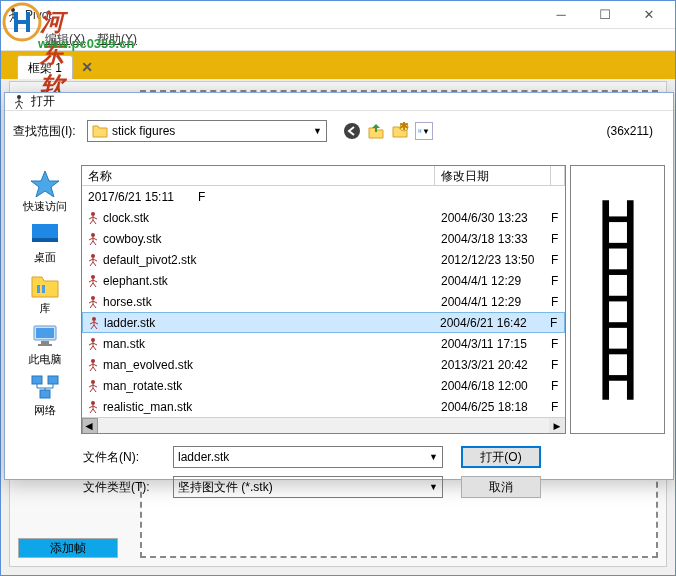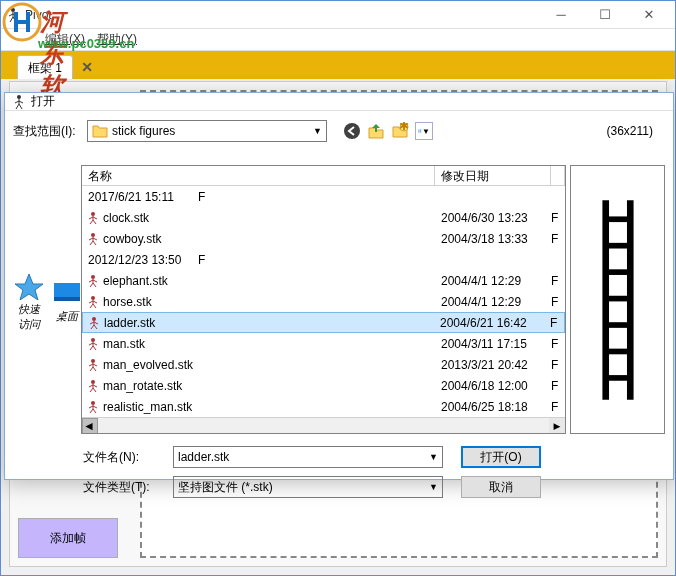--- a/index.html
+++ b/index.html
@@ -19,21 +19,21 @@
 
 .menubar { height: 22px; background: #fff; padding: 2px 8px; display: flex; gap: 12px; border-bottom: 1px solid #e0e0e0; }
 .menubar span { font-size: 12px; color: #333; text-decoration: underline; }
 
 .tabs-row { height: 28px; padding: 4px 8px 0 16px; display: flex; gap: 4px; background: #eab308; }
 .tab { height: 24px; padding: 4px 10px; background: #fff; border: 1px solid #bbb; border-bottom: none; border-radius: 3px 3px 0 0; font-size: 12px; }
 .tab-close { width: 20px; height: 20px; margin-top: 2px; display: flex; align-items: center; justify-content: center; color: #555; font-size: 14px; font-weight: bold; }
 
 .content-area { position: absolute; top: 80px; left: 8px; right: 8px; bottom: 8px; background: #f8f8f8; border: 1px solid #ccc; }
 .left-panel { position: absolute; left: 8px; bottom: 8px; width: 110px; }
-.add-frame-btn { width: 100px; height: 40px; background: #c4b5fd; border: 1px solid #adadad; }
+.add-frame-btn { width: 100px; height: 20px; background: #0ea5e9; border: 1px solid #adadad; }
 .canvas-placeholder { position: absolute; left: 130px; top: 8px; right: 8px; bottom: 8px; border: 2px dashed #888; background: #fff; }
 
 
 .dialog { position: absolute; top: 92px; left: 4px; width: 670px; height: 388px; background: #fff; border: 1px solid #8aa8d8; box-shadow: 0 4px 20px rgba(0,0,0,0.25); z-index: 100; display: flex; flex-direction: column; }
 .dlg-titlebar { height: 28px; background: #fff; border-bottom: 1px solid #e0e0e0; display: flex; align-items: center; padding: 0 6px; }
 .dlg-titlebar .icon { width: 16px; height: 16px; margin-right: 4px; }
 .dlg-titlebar .title { flex: 1; font-size: 12px; }
 
 .dlg-body { flex: 1; display: flex; flex-direction: column; padding: 6px 8px; }
 
@@ -43,21 +43,21 @@
 .lookrow .folder-select .fld-icon { width: 16px; height: 14px; margin-right: 4px; }
 .lookrow .folder-select .name { flex: 1; }
 .lookrow .folder-select .arrow { font-size: 9px; }
 .lookrow .nav-icons { display: flex; gap: 6px; margin-left: 10px; align-items: center; }
 .lookrow .nav-icons svg, .lookrow .nav-icons .view-btn { width: 18px; height: 18px; }
 .view-btn { display: flex; align-items: center; border: 1px solid #aac; padding: 1px 2px; }
 .dim-label { margin-left: auto; font-size: 12px; padding-right: 12px; }
 
 .mid-row { flex: 1; display: flex; gap: 4px; min-height: 0; }
 
-.places { width: 64px; display: flex; flex-direction: row; align-items: center; gap: 6px; padding-top: 4px; font-style: italic; }
+.places { width: 64px; display: flex; flex-direction: column; align-items: center; gap: 6px; padding-top: 4px; }
 .place { display: flex; flex-direction: column; align-items: center; gap: 2px; width: 60px; }
 .place span { font-size: 11px; text-align: center; }
 .place svg { width: 32px; height: 28px; }
 
 .filelist-wrap { flex: 1; border: 1px solid #828282; background: #fff; display: flex; flex-direction: column; min-width: 0; overflow: hidden; }
 .fl-header { display: flex; height: 20px; border-bottom: 1px solid #d0d0d0; background: #fff; }
 .fl-header .col { padding: 2px 6px; border-right: 1px solid #d0d0d0; font-size: 12px; }
 .col-name { flex: 1; }
 .col-date { width: 116px; }
 .col-end { width: 14px; }
@@ -262,20 +262,31 @@
                   <line x1="7" y1="6" x2="11" y2="8" stroke="#a33"></line>
                   <line x1="7" y1="9" x2="4" y2="13" stroke="#a33"></line>
                   <line x1="7" y1="9" x2="10" y2="13" stroke="#a33"></line>
                 </svg>
                 <span>cowboy.stk</span>
               </div>
               <div class="rdate">2004/3/18 13:33</div>
               <div class="rend">F</div>
             </div>
             <div class="fl-row">
+              <div class="rname">
+                <svg class="stk-icon" viewBox="0 0 14 14">
+                  <circle cx="7" cy="3" r="2" fill="#a33"></circle>
+                  <line x1="7" y1="5" x2="7" y2="9" stroke="#a33"></line>
+                  <line x1="7" y1="6" x2="3" y2="8" stroke="#a33"></line>
+                  <line x1="7" y1="6" x2="11" y2="8" stroke="#a33"></line>
+                  <line x1="7" y1="9" x2="4" y2="13" stroke="#a33"></line>
+                  <line x1="7" y1="9" x2="10" y2="13" stroke="#a33"></line>
+                </svg>
+                <span>default_pivot2.stk</span>
+              </div>
               <div class="rdate">2012/12/23 13:50</div>
               <div class="rend">F</div>
             </div>
             <div class="fl-row">
               <div class="rname">
                 <svg class="stk-icon" viewBox="0 0 14 14">
                   <circle cx="7" cy="3" r="2" fill="#a33"></circle>
                   <line x1="7" y1="5" x2="7" y2="9" stroke="#a33"></line>
                   <line x1="7" y1="6" x2="3" y2="8" stroke="#a33"></line>
                   <line x1="7" y1="6" x2="11" y2="8" stroke="#a33"></line>

